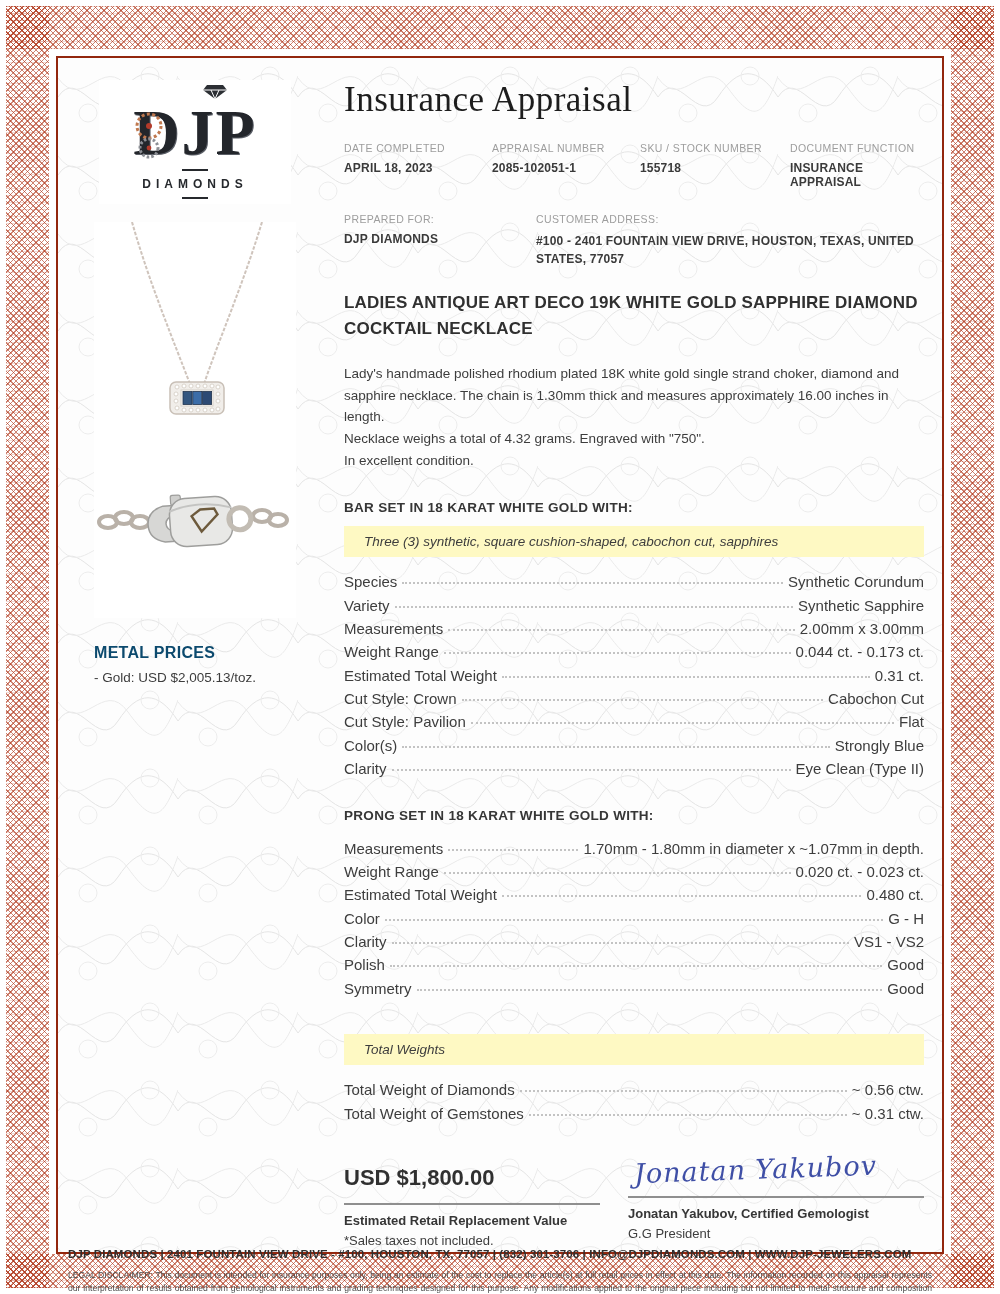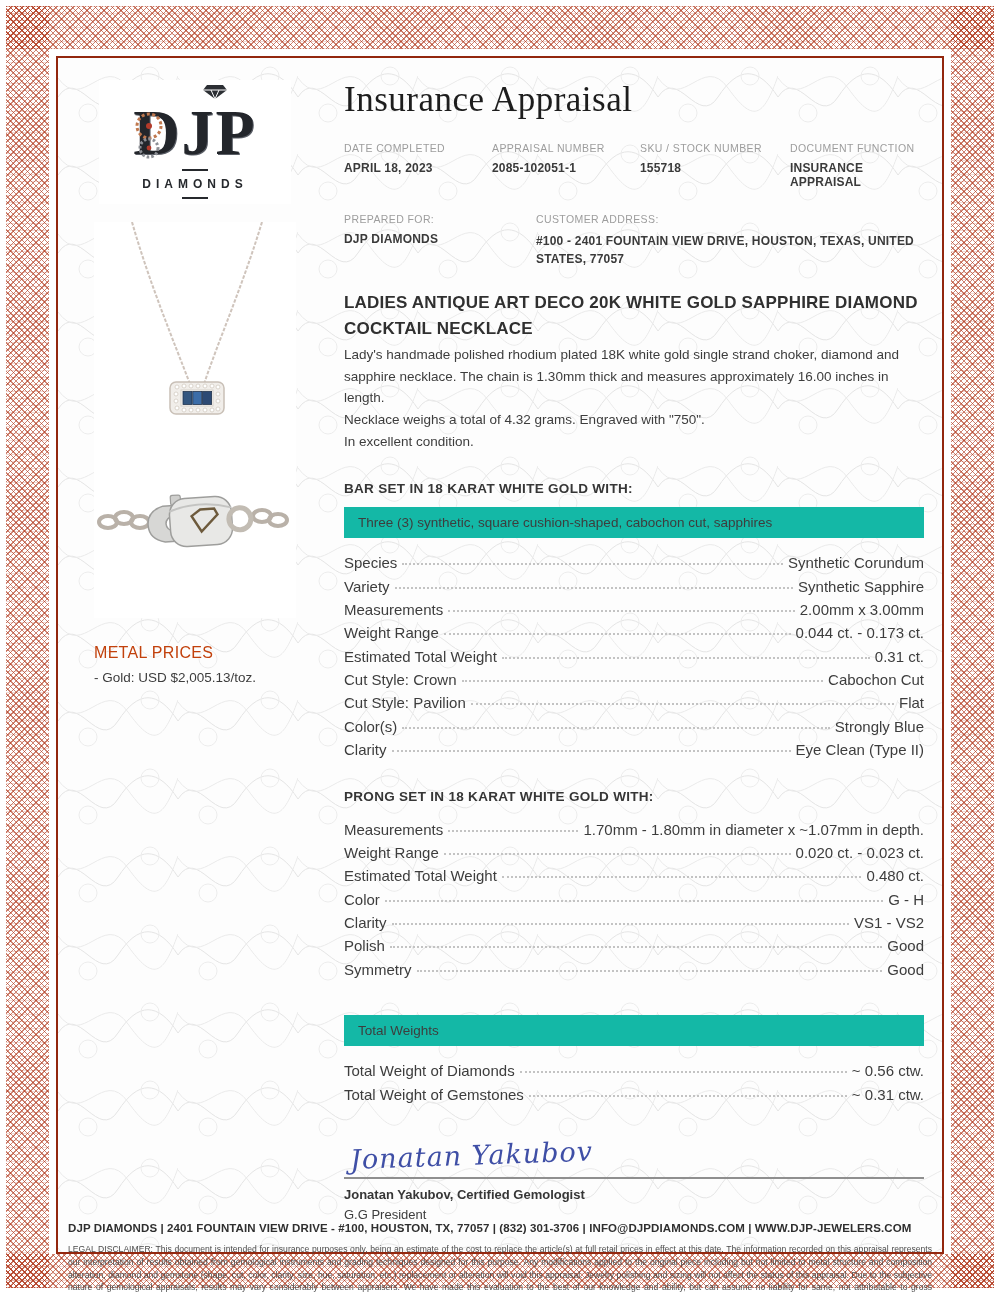--- a/index.html
+++ b/index.html
@@ -32,38 +32,38 @@
   .logo-word { font-family:"Liberation Serif", serif; font-weight:bold; font-size:64px; line-height:.92;
                color:#23262b; letter-spacing:2px; text-shadow:1px 1px 0 #5a5e66; }
   .logo-gears { position:absolute; left:28px; top:28px; pointer-events:none; }
   .logo-sub { margin-top:6px; display:flex; align-items:center; justify-content:center; gap:6px;
               font-size:12px; letter-spacing:5px; color:#26292d; font-weight:bold;flex-direction:column; }
   .logo-sub .dash { width:26px; height:2px; background:#26292d; }
   .photo { background:#fff; margin-top:18px; }
   .photo.necklace { width:202px; height:238px; }
   .photo.clasp { width:202px; height:158px; margin-top:0; }
   .metal-prices { width:202px; margin-top:26px; }
-  .metal-prices h3 { font-size:16px; font-weight:normal; color:#c2410c; letter-spacing:.3px; }
+  .metal-prices h3 { font-size:16px; font-weight:bold; color:#0c4a6e; letter-spacing:.3px; }
   .metal-prices p { font-size:13.5px; margin-top:8px; color:#3d3d3d; }
 
   
   .main { flex:1; margin-left:28px; position:relative; }
   h1.doc-title { font-family:"Liberation Serif", serif; font-weight:normal; font-size:35px; color:#1d1d1d; letter-spacing:.5px; }
   .meta-grid { display:grid; grid-template-columns:148px 148px 150px 1fr; margin-top:22px; }
   .meta-label { font-size:10.5px; color:#9d9d9d; letter-spacing:.4px; }
   .meta-value { font-size:12px; font-weight:bold; color:#3a3a3a; margin-top:7px; letter-spacing:.2px; }
   .prepared-grid { display:grid; grid-template-columns:192px 1fr; margin-top:24px; }
   .addr-value { max-width:390px; line-height:1.5; }
 
   .product-title { font-size:17px; font-weight:bold; color:#303030; line-height:1.55; margin-top:22px; letter-spacing:.2px; }
-  .description { margin-top:1px; font-size:13.5px; line-height:1.62; color:#3d3d3d; }
+  .description { margin-top:20px; font-size:13.5px; line-height:1.62; color:#3d3d3d; }
 
   .section { margin-top:28px; }
   .section-heading { font-size:13.5px; font-weight:bold; color:#363636; letter-spacing:.3px; }
-  .summary-bar { margin-top:11px; background:#14b8a6; padding:8px 14px; font-size:13.5px; color:#3d3d3d; }
+  .summary-bar { margin-top:11px; background:#fef9c3; padding:8px 20px; font-size:13.5px; color:#3d3d3d;font-style:italic; }
   .rows { margin-top:13px; }
   .spec-row { display:flex; align-items:baseline; font-size:15px; color:#3d3d3d; padding:3.2px 0; }
   .spec-row .leader { flex:1; border-bottom:2px dotted #c3c3c3; margin:0 5px; transform:translateY(-3px); min-width:20px; }
   .spec-row .value { text-align:right; white-space:nowrap; }
 
   .totals { margin-top:34px; }
   .totals .summary-bar { margin-top:0; }
 
   .valuation { display:flex; margin-top:40px; gap:28px; }
   .price-block { flex:0 0 256px; }
@@ -213,21 +213,21 @@
           <div>
             <div class="meta-label">PREPARED FOR:</div>
             <div class="meta-value">DJP DIAMONDS</div>
           </div>
           <div>
             <div class="meta-label">CUSTOMER ADDRESS:</div>
             <div class="meta-value addr-value">#100 - 2401 FOUNTAIN VIEW DRIVE, HOUSTON, TEXAS, UNITED STATES, 77057</div>
           </div>
         </div>
 
-        <h2 class="product-title">LADIES ANTIQUE ART DECO 20K WHITE GOLD SAPPHIRE DIAMOND COCKTAIL NECKLACE</h2>
+        <h2 class="product-title">LADIES ANTIQUE ART DECO 19K WHITE GOLD SAPPHIRE DIAMOND COCKTAIL NECKLACE</h2>
 
         <div class="description">
           <p>Lady's handmade polished rhodium plated 18K white gold single strand choker, diamond and sapphire necklace. The chain is 1.30mm thick and measures approximately 16.00 inches in length.</p>
           <p>Necklace weighs a total of 4.32 grams. Engraved with "750".</p>
           <p>In excellent condition.</p>
         </div>
 
         <section class="section">
           <div class="section-heading">BAR SET IN 18 KARAT WHITE GOLD WITH:</div>
           <div class="summary-bar">Three (3) synthetic, square cushion-shaped, cabochon cut, sapphires</div>
@@ -331,20 +331,26 @@
               </div>
             <div class="spec-row">
                 <span>Total Weight of Gemstones</span>
                 <span class="leader"></span>
                 <span class="value">~ 0.31 ctw.</span>
               </div>
           </div>
         </section>
 
         <div class="valuation">
+          <div class="price-block">
+            <div class="price">USD $1,800.00</div>
+            <div class="rule"></div>
+            <div class="price-label">Estimated Retail Replacement Value</div>
+            <div class="price-note">*Sales taxes not included.</div>
+          </div>
           <div class="sig-block">
             <div class="signature">Jonatan Yakubov</div>
             <div class="rule"></div>
             <div class="sig-name">Jonatan Yakubov, Certified Gemologist</div>
             <div class="sig-title">G.G President</div>
           </div>
         </div>
       </main>
     </div>
 

